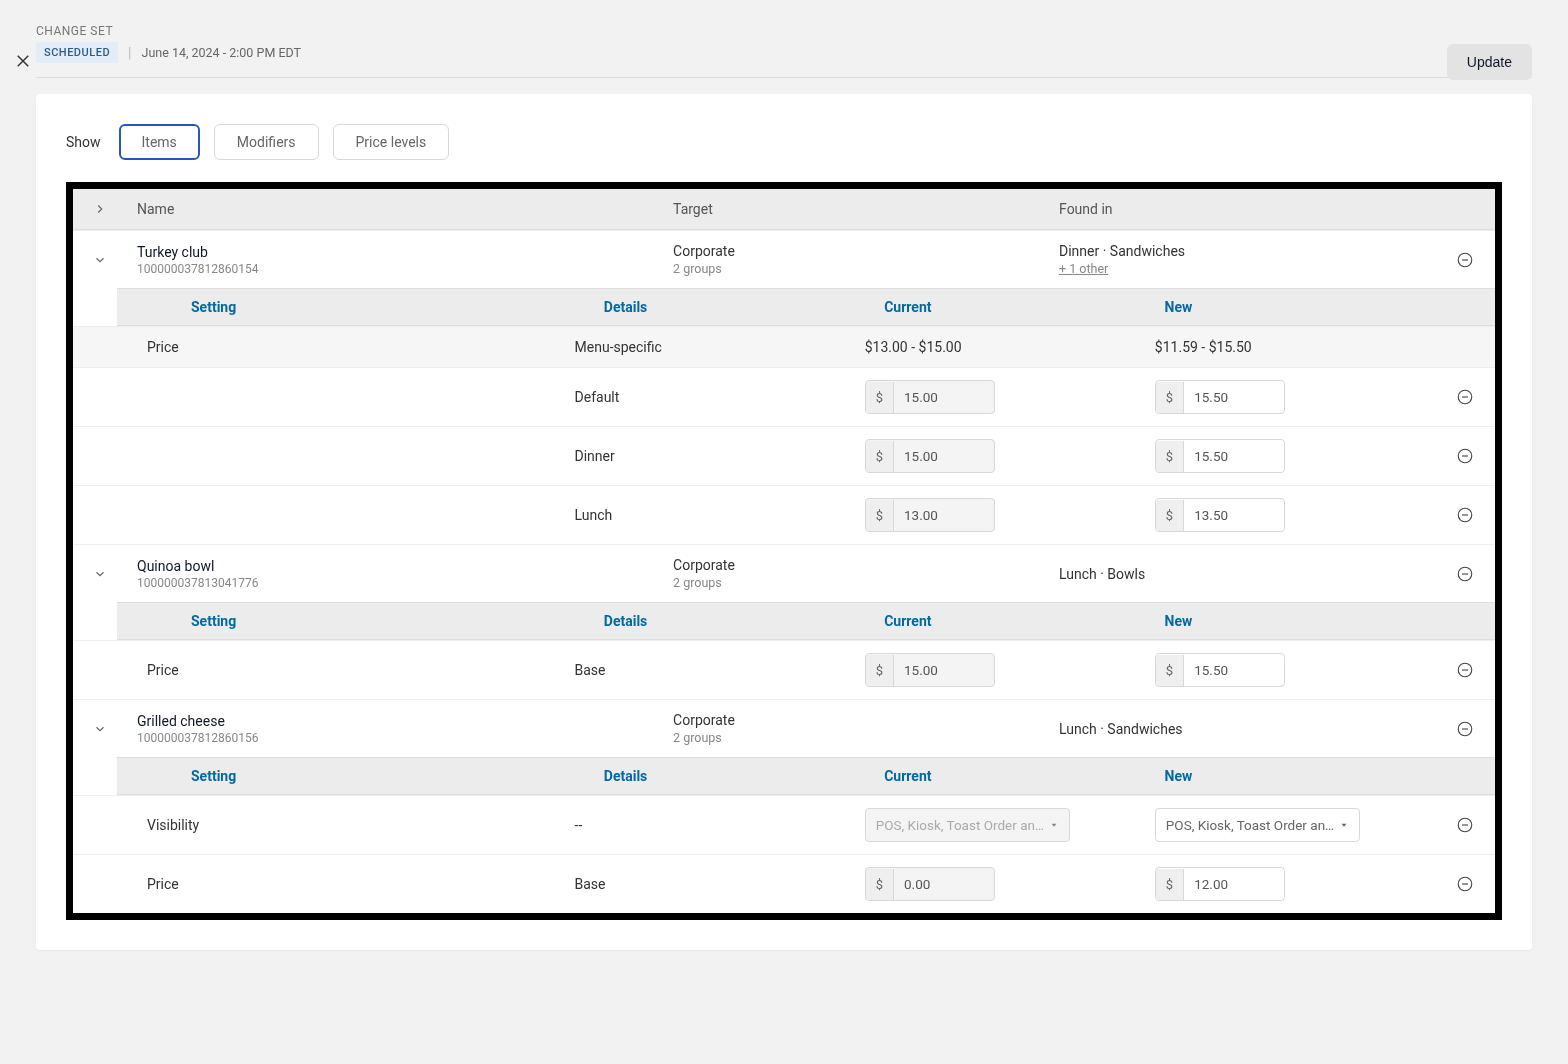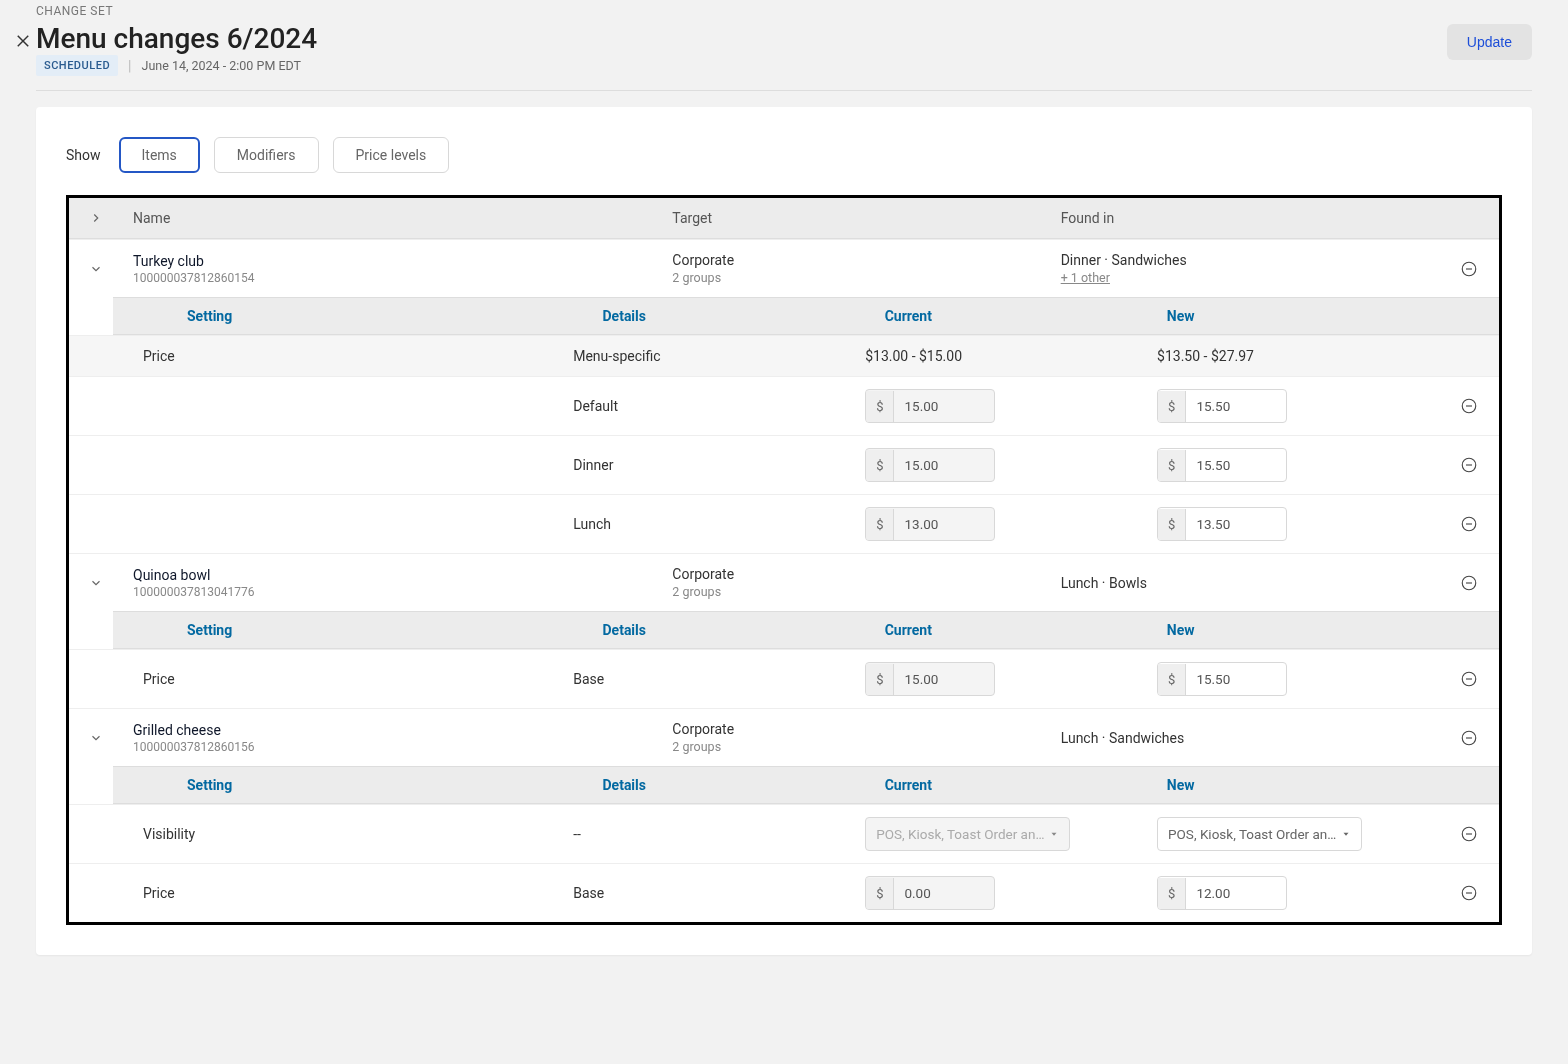--- a/index.html
+++ b/index.html
@@ -3,21 +3,21 @@
 <meta charset="utf-8">
 <style>
 * { box-sizing: border-box; margin: 0; padding: 0; }
 body {
   font-family: -apple-system, BlinkMacSystemFont, "Segoe UI", Roboto, Helvetica, Arial, sans-serif;
   background: #f2f2f2;
   color: #333;
   font-size: 14px;
 }
 .page {
-  padding: 4px 36px 36px 36px;
+  padding: 24px 36px 36px 36px;
 }
 .header {
   position: relative;
 }
 .close-btn {
   position: absolute;
   left: -22px;
   top: 28px;
   width: 18px;
   height: 18px;
@@ -50,21 +50,21 @@
   border-radius: 2px;
   font-weight: 500;
 }
 .meta-sep { color: #bbb; }
 .meta-date { color: #666; font-size: 12.5px; }
 .update-btn {
   position: absolute;
   right: 0;
   top: 20px;
   background: #e3e3e3;
-  color: #1d4ed8;
+  color: #0f172a;
   border: none;
   border-radius: 6px;
   padding: 10px 20px;
   font-size: 14px;
   cursor: not-allowed;
 }
 .divider {
   border: none;
   border-top: 1px solid #ddd;
   margin: 14px 0 16px 0;
@@ -94,21 +94,21 @@
   font-size: 14px;
   background: #fff;
   cursor: pointer;
 }
 .tab.active {
   border: 2px solid #2457c5;
   padding: 8px 21px;
 }
 .table {
   width: 100%;
-  border: 3px solid #000000;
+  border: 7px solid #000000;
 }
 .th-row, .trow {
   display: grid;
   grid-template-columns: 54px 1fr 0.72fr 0.72fr 60px;
   align-items: center;
 }
 .th-row {
   background: #ececec;
   color: #555;
   font-size: 14px;
@@ -198,21 +198,20 @@
 
 <div class="page">
   <div class="header">
     <div class="close-btn">
       <svg viewBox="0 0 24 24" fill="none" stroke-width="2">
           <line x1="5" y1="5" x2="19" y2="19"></line>
           <line x1="19" y1="5" x2="5" y2="19"></line>
         </svg>
     </div>
     <div class="kicker">CHANGE SET</div>
-    <div class="title">Menu changes 6/2024</div>
     <div class="meta-line">
       <span class="badge">SCHEDULED</span>
       <span class="meta-sep">|</span>
       <span class="meta-date">June 14, 2024 - 2:00 PM EDT</span>
     </div>
     <button class="update-btn">Update</button>
   </div>
 
   <hr class="divider">
 
@@ -271,21 +270,21 @@
         <div class="cell">Current</div>
         <div class="cell">New</div>
         <div class="cell"></div>
       </div>
 
       <div class="summary-row">
         <div class="cell"></div>
         <div class="cell indent">Price</div>
         <div class="cell">Menu-specific</div>
         <div class="cell">$13.00 - $15.00</div>
-        <div class="cell">$13.50 - $27.97</div>
+        <div class="cell">$11.59 - $15.50</div>
         <div class="cell"></div>
       </div>
 
       <div class="sub-row">
         <div class="cell"></div>
         <div class="cell indent"></div>
         <div class="cell">Default</div>
         <div class="cell">
           <div class="price-input disabled">
             <span class="currency">$</span>

